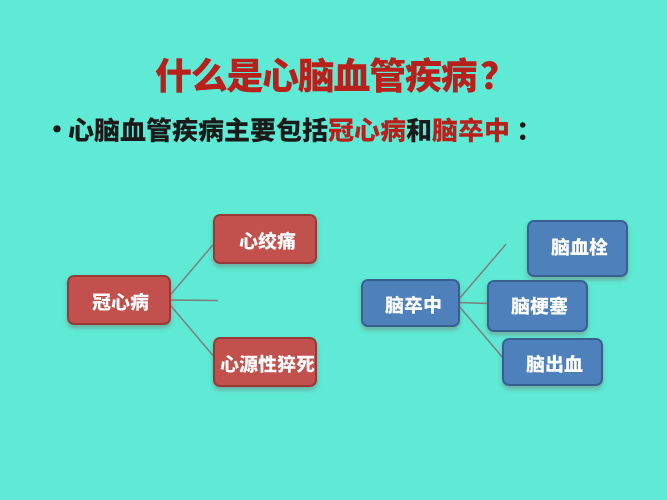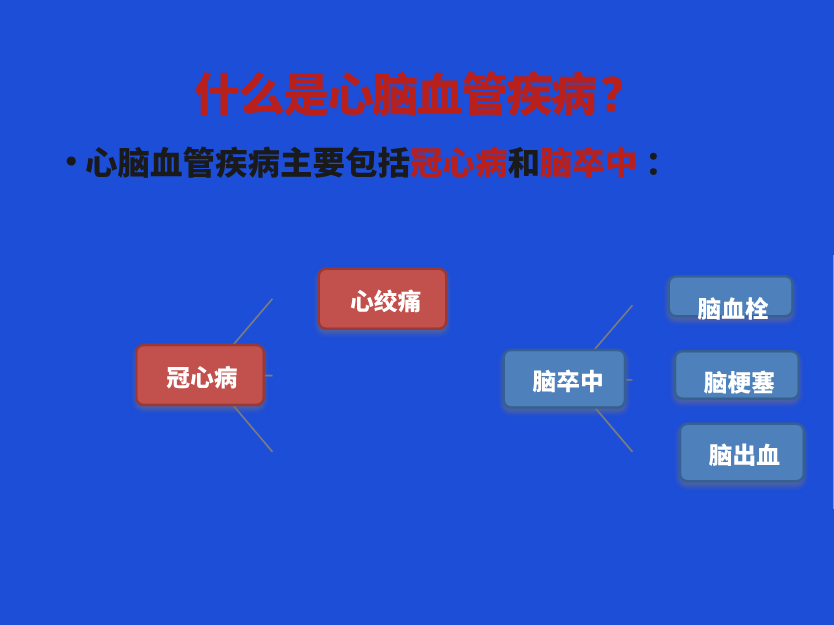--- a/index.html
+++ b/index.html
@@ -1,21 +1,21 @@
 <!DOCTYPE html>
 <html><head>
 <meta charset="utf-8">
 <style>
   html,body { margin:0; padding:0; background:#ffffff; }
   body { font-family: "Liberation Sans", "DejaVu Sans", sans-serif; }
-  .stage { position:relative; width:667px; height:500px; background:#1d4ed8; overflow:hidden; }
+  .stage { position:relative; width:667px; height:500px; background:#5eead4; overflow:hidden; }
   .stage svg { position:absolute; }
   .glyphrun { filter: blur(0.3px); }
   .lines { left:0; top:0; }
-  .node { position:absolute; border-radius:7px; box-shadow:0 3px 4px rgba(125,115,115,0.5); box-sizing:border-box;margin-left:41px; }
+  .node { position:absolute; border-radius:7px; box-shadow:0 3px 4px rgba(125,115,115,0.5); box-sizing:border-box; }
   .node.red  { background:#c2504c;  border:2px solid #9a3835;  }
   .node.blue { background:#4e80bb; border:2px solid #366090; }
   .node .glyphrun { filter: blur(0.25px); }
   .real-text { position:absolute; left:0; top:0; color:transparent; white-space:nowrap; overflow:hidden;
                pointer-events:none; user-select:none; }
   .title-text { left:157px; top:53px; width:360px; height:44px; font-size:36px; font-weight:bold; }
   .bullet-text { left:45px; top:112px; width:520px; height:34px; font-size:26px; font-weight:normal; }
   .node-text { width:100%; height:100%; font-size:19px; font-weight:bold; display:flex;
                align-items:center; justify-content:center; }
 </style>
@@ -146,45 +146,59 @@
         <g transform="translate(0.00,18.05) scale(0.019000,-0.019000)">
           <g fill="#ffffff">
             <use href="#g5FC3" x="0"></use>
             <use href="#g7EDE" x="1000"></use>
             <use href="#g75DB" x="2000"></use>
           </g>
         </g>
       </svg>
   <span class="real-text node-text">心绞痛</span>
 </div>
+    <div class="node red" style="left:213.0px;top:336.5px;width:104px;height:50px">
+  <svg class="glyphrun" style="left:4.5px;top:14.2px" width="114" height="24" viewBox="0 0 114 24" aria-hidden="true">
+        <g transform="translate(0.00,18.05) scale(0.019000,-0.019000)">
+          <g fill="#ffffff">
+            <use href="#g5FC3" x="0"></use>
+            <use href="#g6E90" x="1000"></use>
+            <use href="#g6027" x="2000"></use>
+            <use href="#g731D" x="3000"></use>
+            <use href="#g6B7B" x="4000"></use>
+          </g>
+        </g>
+      </svg>
+  <span class="real-text node-text">心源性猝死</span>
+</div>
     <div class="node blue" style="left:361.0px;top:278.5px;width:99px;height:48px">
   <svg class="glyphrun" style="left:21.6px;top:13.2px" width="76" height="24" viewBox="0 0 76 24" aria-hidden="true">
         <g transform="translate(0.00,18.05) scale(0.019000,-0.019000)">
           <g fill="#ffffff">
             <use href="#g8111" x="0"></use>
             <use href="#g5352" x="1000"></use>
             <use href="#g4E2D" x="2000"></use>
           </g>
         </g>
       </svg>
   <span class="real-text node-text">脑卒中</span>
 </div>
-    <div class="node blue" style="left:493px;top:220.0px;width:101px;height:34px">
+    <div class="node blue" style="left:527px;top:220.0px;width:101px;height:57px">
   <svg class="glyphrun" style="left:22.1px;top:13.5px" width="76" height="24" viewBox="0 0 76 24" aria-hidden="true">
         <g transform="translate(0.00,18.05) scale(0.019000,-0.019000)">
           <g fill="#ffffff">
             <use href="#g8111" x="0"></use>
             <use href="#g8840" x="1000"></use>
             <use href="#g6813" x="2000"></use>
           </g>
         </g>
       </svg>
   <span class="real-text node-text">脑血栓</span>
 </div>
-    <div class="node blue" style="left:498px;top:280.0px;width:101px;height:40px">
+    <div class="node blue" style="left:487px;top:280.0px;width:101px;height:52px">
   <svg class="glyphrun" style="left:22.1px;top:13.3px" width="76" height="24" viewBox="0 0 76 24" aria-hidden="true">
         <g transform="translate(0.00,18.05) scale(0.019000,-0.019000)">
           <g fill="#ffffff">
             <use href="#g8111" x="0"></use>
             <use href="#g6897" x="1000"></use>
             <use href="#g585E" x="2000"></use>
           </g>
         </g>
       </svg>
   <span class="real-text node-text">脑梗塞</span>

